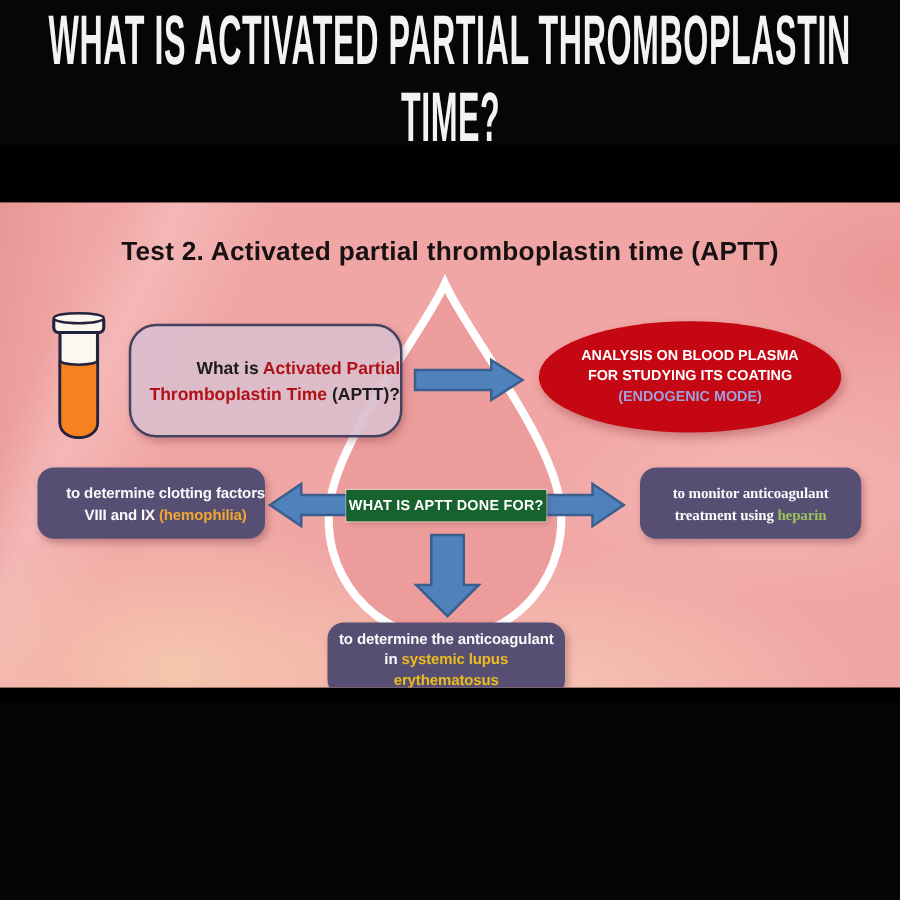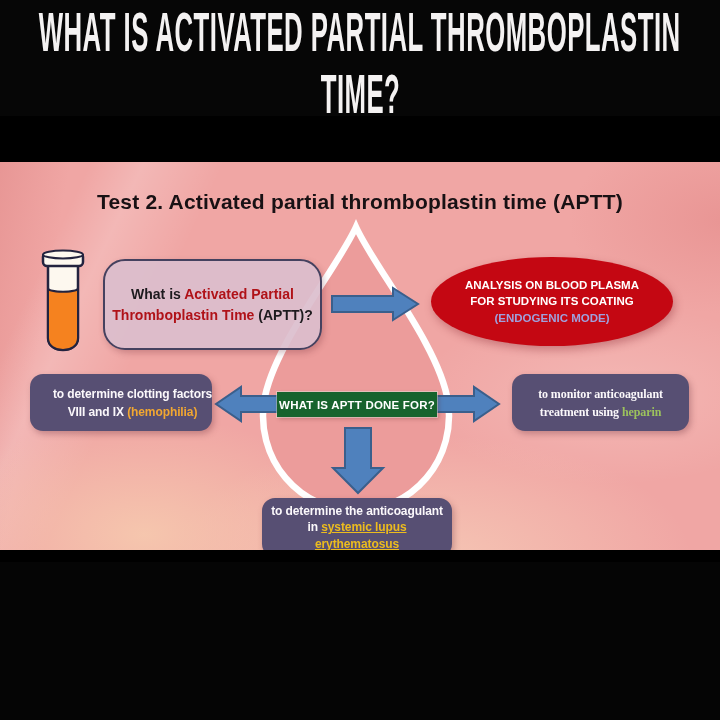--- a/index.html
+++ b/index.html
@@ -24,21 +24,21 @@
       radial-gradient(ellipse 260px 120px at 85% 60%, rgba(255,235,230,0.25), rgba(255,235,230,0) 75%);}
 
   .slide-heading{position:absolute;left:0;top:28px;width:720px;text-align:center;
     color:#181114;font-size:21px;font-weight:700;letter-spacing:0.2px;}
 
   .diagram-layer{position:absolute;left:0;top:0;width:720px;height:400px;}
 
   
   .question-box{position:absolute;left:103px;top:97px;width:219px;height:91px;border-radius:22px;
     background:rgba(219,190,205,0.92);border:2.5px solid #45415f;box-sizing:border-box;
-    display:flex;flex-direction:column;align-items:center;justify-content:center;
+    display:flex;flex-direction:column;align-items:flex-end;justify-content:center;
     font-size:14px;font-weight:700;line-height:1.5;box-shadow:2px 3px 6px rgba(120,50,60,0.30);}
   .question-box .ln{white-space:nowrap;}
   .tx-black{color:#1d1a1e;}
   .tx-red{color:#b01218;}
 
   
   .plasma-ellipse{position:absolute;left:431px;top:95px;width:242px;height:89px;border-radius:50%;
     background:#c40712;display:flex;flex-direction:column;align-items:center;justify-content:center;
     color:#ffffff;font-size:11.5px;font-weight:700;line-height:1.42;text-align:center;
     box-shadow:2px 4px 8px rgba(130,30,40,0.35);}
@@ -48,21 +48,21 @@
   .pbox{position:absolute;background:#574f73;border-radius:13px;color:#fbf8fb;
     font-size:12px;font-weight:700;line-height:1.5;text-align:center;letter-spacing:-0.1px;
     display:flex;flex-direction:column;align-items:center;justify-content:center;
     box-shadow:2px 3px 6px rgba(110,50,60,0.35);box-sizing:border-box;padding:4px 3px;}
   .pbox .ln{white-space:nowrap;}
   .clotting-box{left:30px;top:212px;width:182px;height:57px;padding-left:26px;}
   .heparin-box{left:512px;top:212px;width:177px;height:57px;font-family:Liberation Serif, serif;}
   .lupus-box{left:262px;top:336px;width:190px;height:59px;line-height:1.38;}
   .tx-orange{color:#f2a731;}
   .tx-green{color:#9cc25d;}
-  .tx-yellow{color:#ecbc1e;text-decoration:underline;}
+  .tx-yellow{color:#ecbc1e;}
 
   
   .center-box{position:absolute;left:277px;top:230px;width:160px;height:25px;background:#17632d;
     box-shadow:0 0 0 1px rgba(230,240,230,0.45), 2px 2px 4px rgba(100,40,40,0.3);
     display:flex;align-items:center;justify-content:center;color:#fff;
     font-size:11.5px;font-weight:700;letter-spacing:0.2px;white-space:nowrap;}
 
   .tube{position:absolute;left:40px;top:86px;}
 </style>
 </head>

